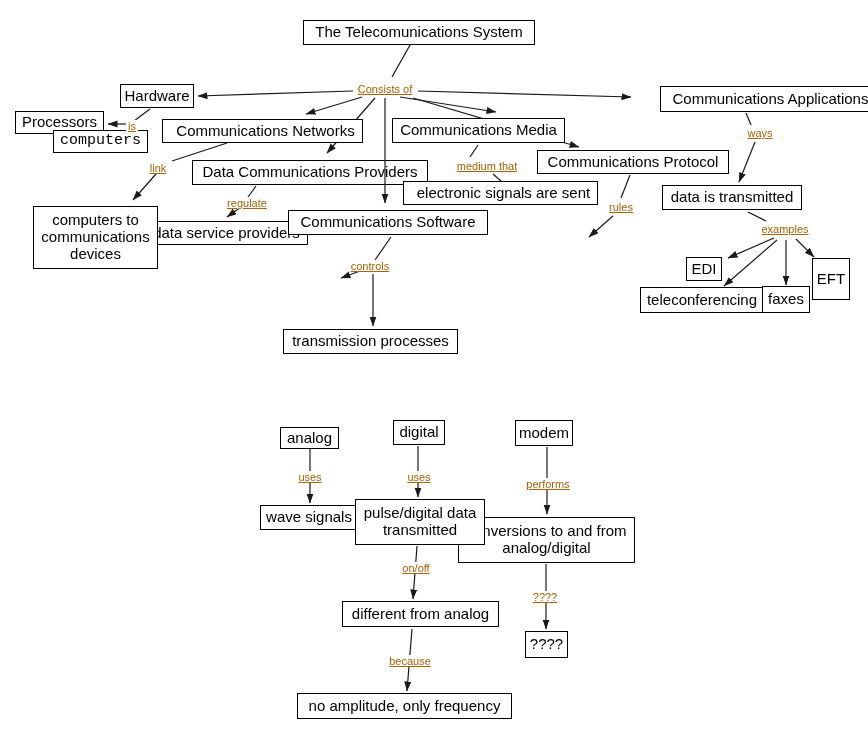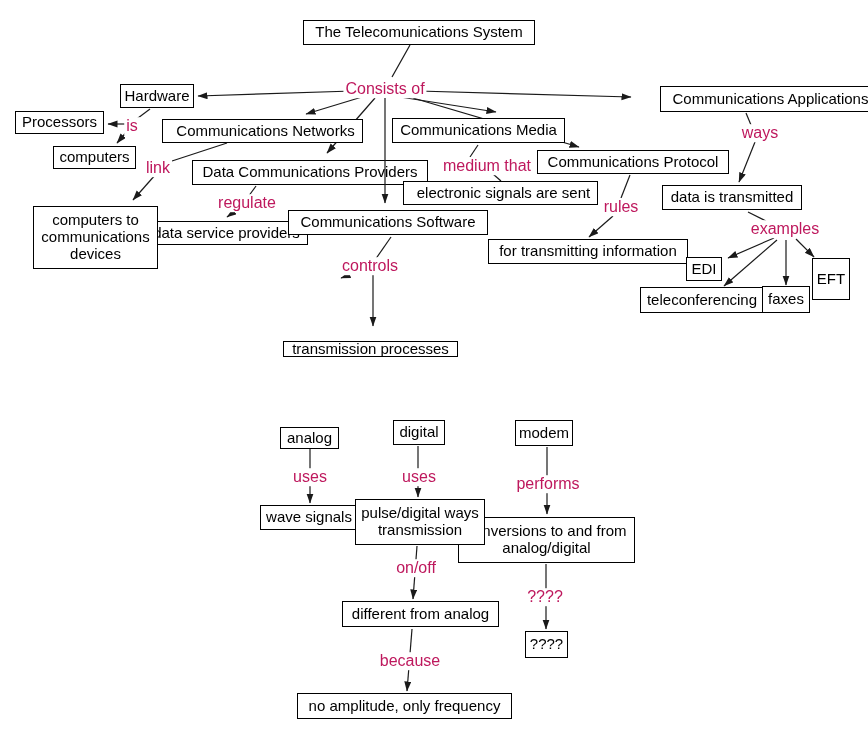--- a/index.html
+++ b/index.html
@@ -32,25 +32,26 @@
     text-align: center;
     font-size: 15px;
     line-height: 1.12;
     padding: 1px 2px;
     overflow: hidden;
   }
   .edge-label {
     position: absolute;
     transform: translate(-50%, -50%);
     background: #ffffff;
-    color: #be185d;
-    font-size: 16px;
+    color: #a16207;
+    font-size: 11px;
     line-height: 1.1;
     padding: 0 2px;
     white-space: nowrap;
+    text-decoration: underline;
   }
 </style>
 </head>
 <body>
 
 <div id="canvas">
   <svg id="edges-below" class="edges-svg" xmlns="http://www.w3.org/2000/svg" viewBox="0 0 868 739">
     <defs>
       <marker id="arrowhead" markerUnits="userSpaceOnUse" markerWidth="12" markerHeight="9" refX="9.5" refY="3.5" orient="auto">
         <path d="M0,0 L10,3.5 L0,7 Z" fill="#1a1a1a"></path>
@@ -91,43 +92,42 @@
         <line x1="417" y1="546" x2="413" y2="599" stroke="#1a1a1a" stroke-width="1.2" marker-end="url(#arrowhead)"></line>
         <line x1="412" y1="629" x2="407" y2="691" stroke="#1a1a1a" stroke-width="1.2" marker-end="url(#arrowhead)"></line>
         <line x1="546" y1="564" x2="546" y2="629" stroke="#1a1a1a" stroke-width="1.2" marker-end="url(#arrowhead)"></line>
       </g>
   </svg>
 
   <div id="nodes-layer">
       <div class="node" style="left: 303px; top: 20px; width: 232px; height: 25px;">The Telecomunications System</div>
       <div class="node" style="left: 120px; top: 84px; width: 74px; height: 24px;">Hardware</div>
       <div class="node" style="left: 15px; top: 111px; width: 89px; height: 23px;">Processors</div>
-      <div class="node" style="left: 53px; top: 146px; width: 83px; height: 23px;">computers</div>
+      <div class="node" style="left: 53px; top: 130px; width: 95px; height: 23px; font-family: Liberation Mono, monospace;">computers</div>
       <div class="node" style="left: 162px; top: 119px; width: 201px; height: 24px; padding-left: 8px;">Communications Networks</div>
       <div class="node" style="left: 192px; top: 160px; width: 236px; height: 25px;">Data Communications Providers</div>
       <div class="node" style="left: 145px; top: 221px; width: 163px; height: 24px;">data service providers</div>
       <div class="node" style="left: 392px; top: 118px; width: 173px; height: 25px;">Communications Media</div>
       <div class="node" style="left: 33px; top: 206px; width: 125px; height: 63px;">computers to communications devices</div>
       <div class="node" style="left: 403px; top: 181px; width: 195px; height: 24px; padding-left: 8px;">electronic signals are sent</div>
       <div class="node" style="left: 537px; top: 150px; width: 192px; height: 24px;">Communications Protocol</div>
-      <div class="node" style="left: 488px; top: 239px; width: 200px; height: 25px;">for transmitting information</div>
       <div class="node" style="left: 288px; top: 210px; width: 200px; height: 25px;">Communications Software</div>
-      <div class="node" style="left: 283px; top: 341px; width: 175px; height: 16px;">transmission processes</div>
+      <div class="node" style="left: 283px; top: 329px; width: 175px; height: 25px;">transmission processes</div>
       <div class="node" style="left: 660px; top: 86px; width: 221px; height: 26px;">Communications Applications</div>
       <div class="node" style="left: 662px; top: 185px; width: 140px; height: 25px;">data is transmitted</div>
       <div class="node" style="left: 686px; top: 257px; width: 36px; height: 24px;">EDI</div>
       <div class="node" style="left: 812px; top: 258px; width: 38px; height: 42px;">EFT</div>
       <div class="node" style="left: 640px; top: 287px; width: 124px; height: 26px;">teleconferencing</div>
       <div class="node" style="left: 762px; top: 286px; width: 48px; height: 27px;">faxes</div>
       <div class="node" style="left: 280px; top: 427px; width: 59px; height: 22px;">analog</div>
       <div class="node" style="left: 393px; top: 420px; width: 52px; height: 25px;">digital</div>
       <div class="node" style="left: 515px; top: 420px; width: 58px; height: 26px;">modem</div>
       <div class="node" style="left: 260px; top: 505px; width: 98px; height: 25px;">wave signals</div>
       <div class="node" style="left: 458px; top: 517px; width: 177px; height: 46px;">conversions to and from analog/digital</div>
-      <div class="node" style="left: 355px; top: 499px; width: 130px; height: 46px;">pulse/digital ways transmission</div>
+      <div class="node" style="left: 355px; top: 499px; width: 130px; height: 46px;">pulse/digital data transmitted</div>
       <div class="node" style="left: 342px; top: 601px; width: 157px; height: 26px;">different from analog</div>
       <div class="node" style="left: 525px; top: 631px; width: 43px; height: 27px;">????</div>
       <div class="node" style="left: 297px; top: 693px; width: 215px; height: 26px;">no amplitude, only frequency</div>
     </div>
   <div id="labels-layer">
       <div class="edge-label" style="left: 385px; top: 89px;">Consists of</div>
       <div class="edge-label" style="left: 132px; top: 126px;">is</div>
       <div class="edge-label" style="left: 158px; top: 168px;">link</div>
       <div class="edge-label" style="left: 247px; top: 203px;">regulate</div>
       <div class="edge-label" style="left: 487px; top: 166px;">medium that</div>

